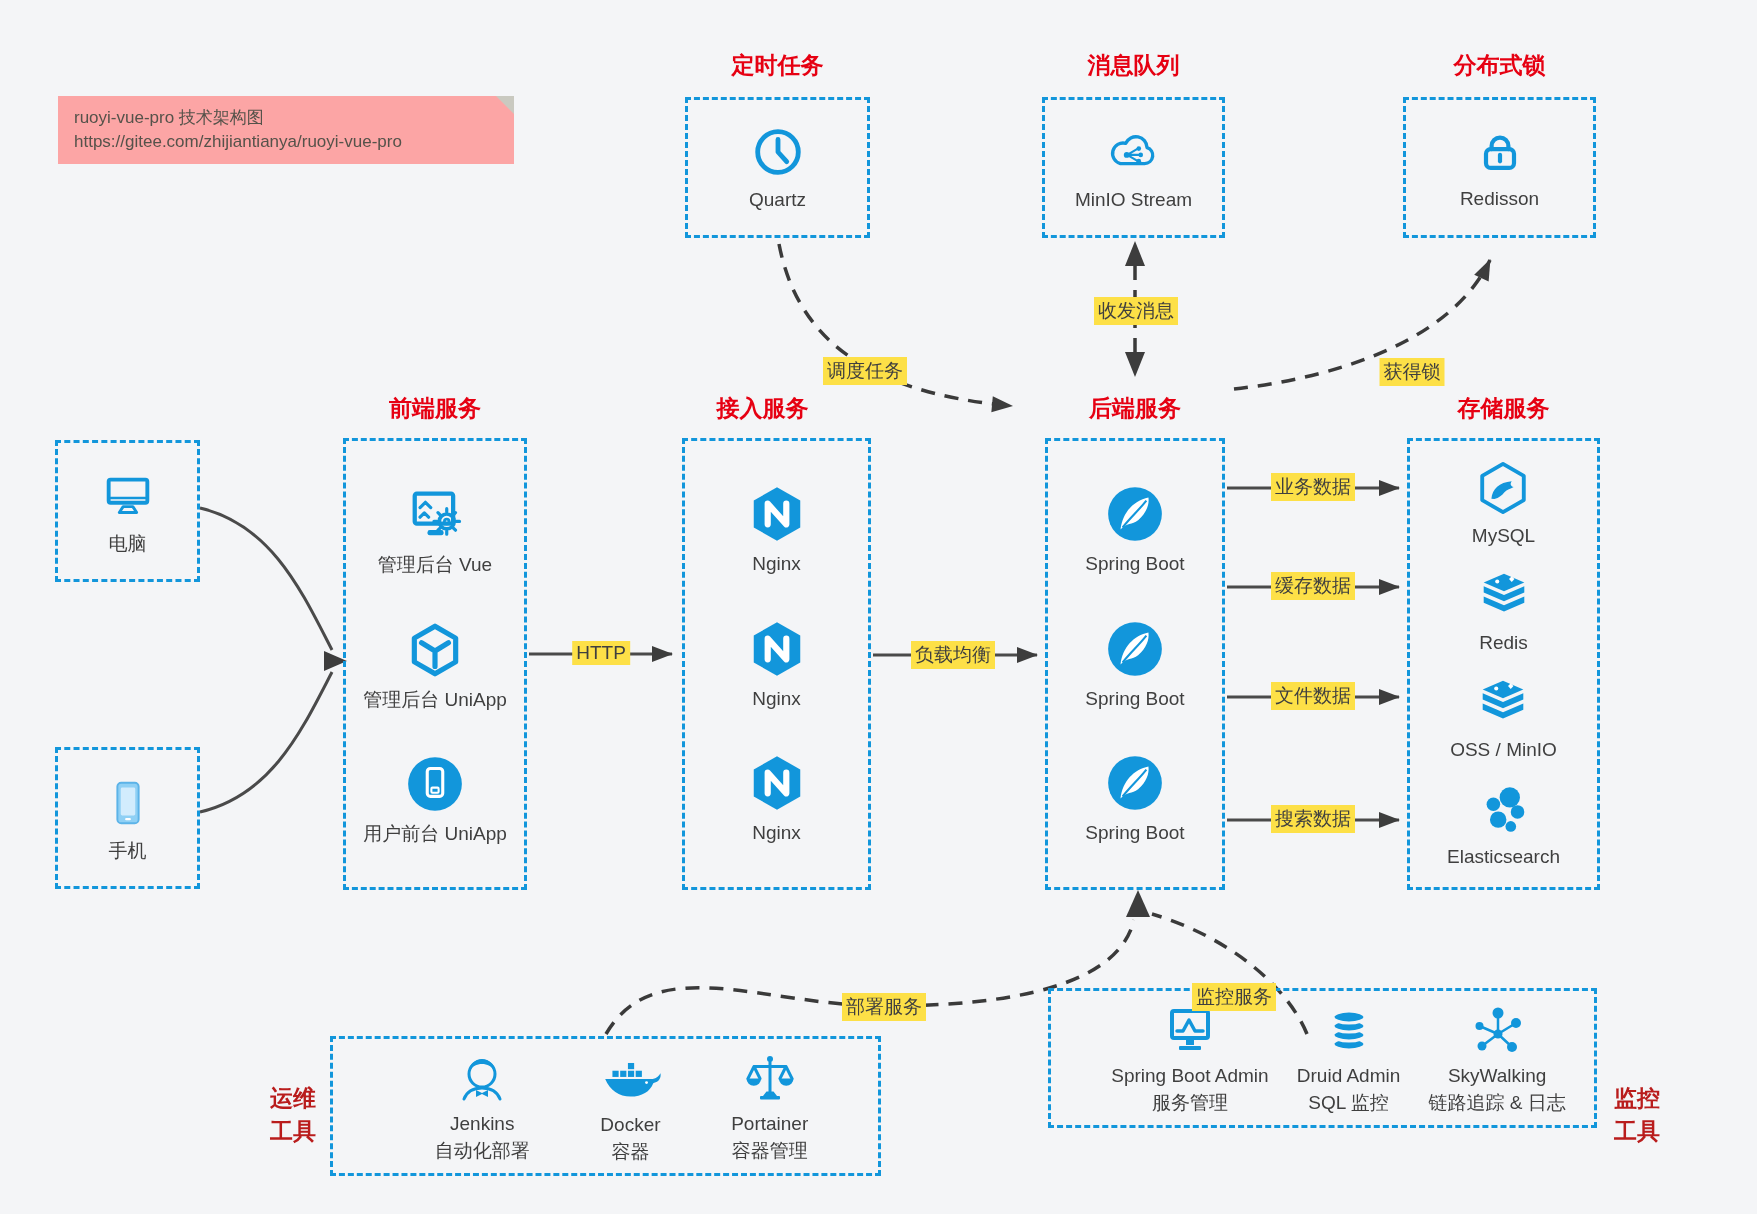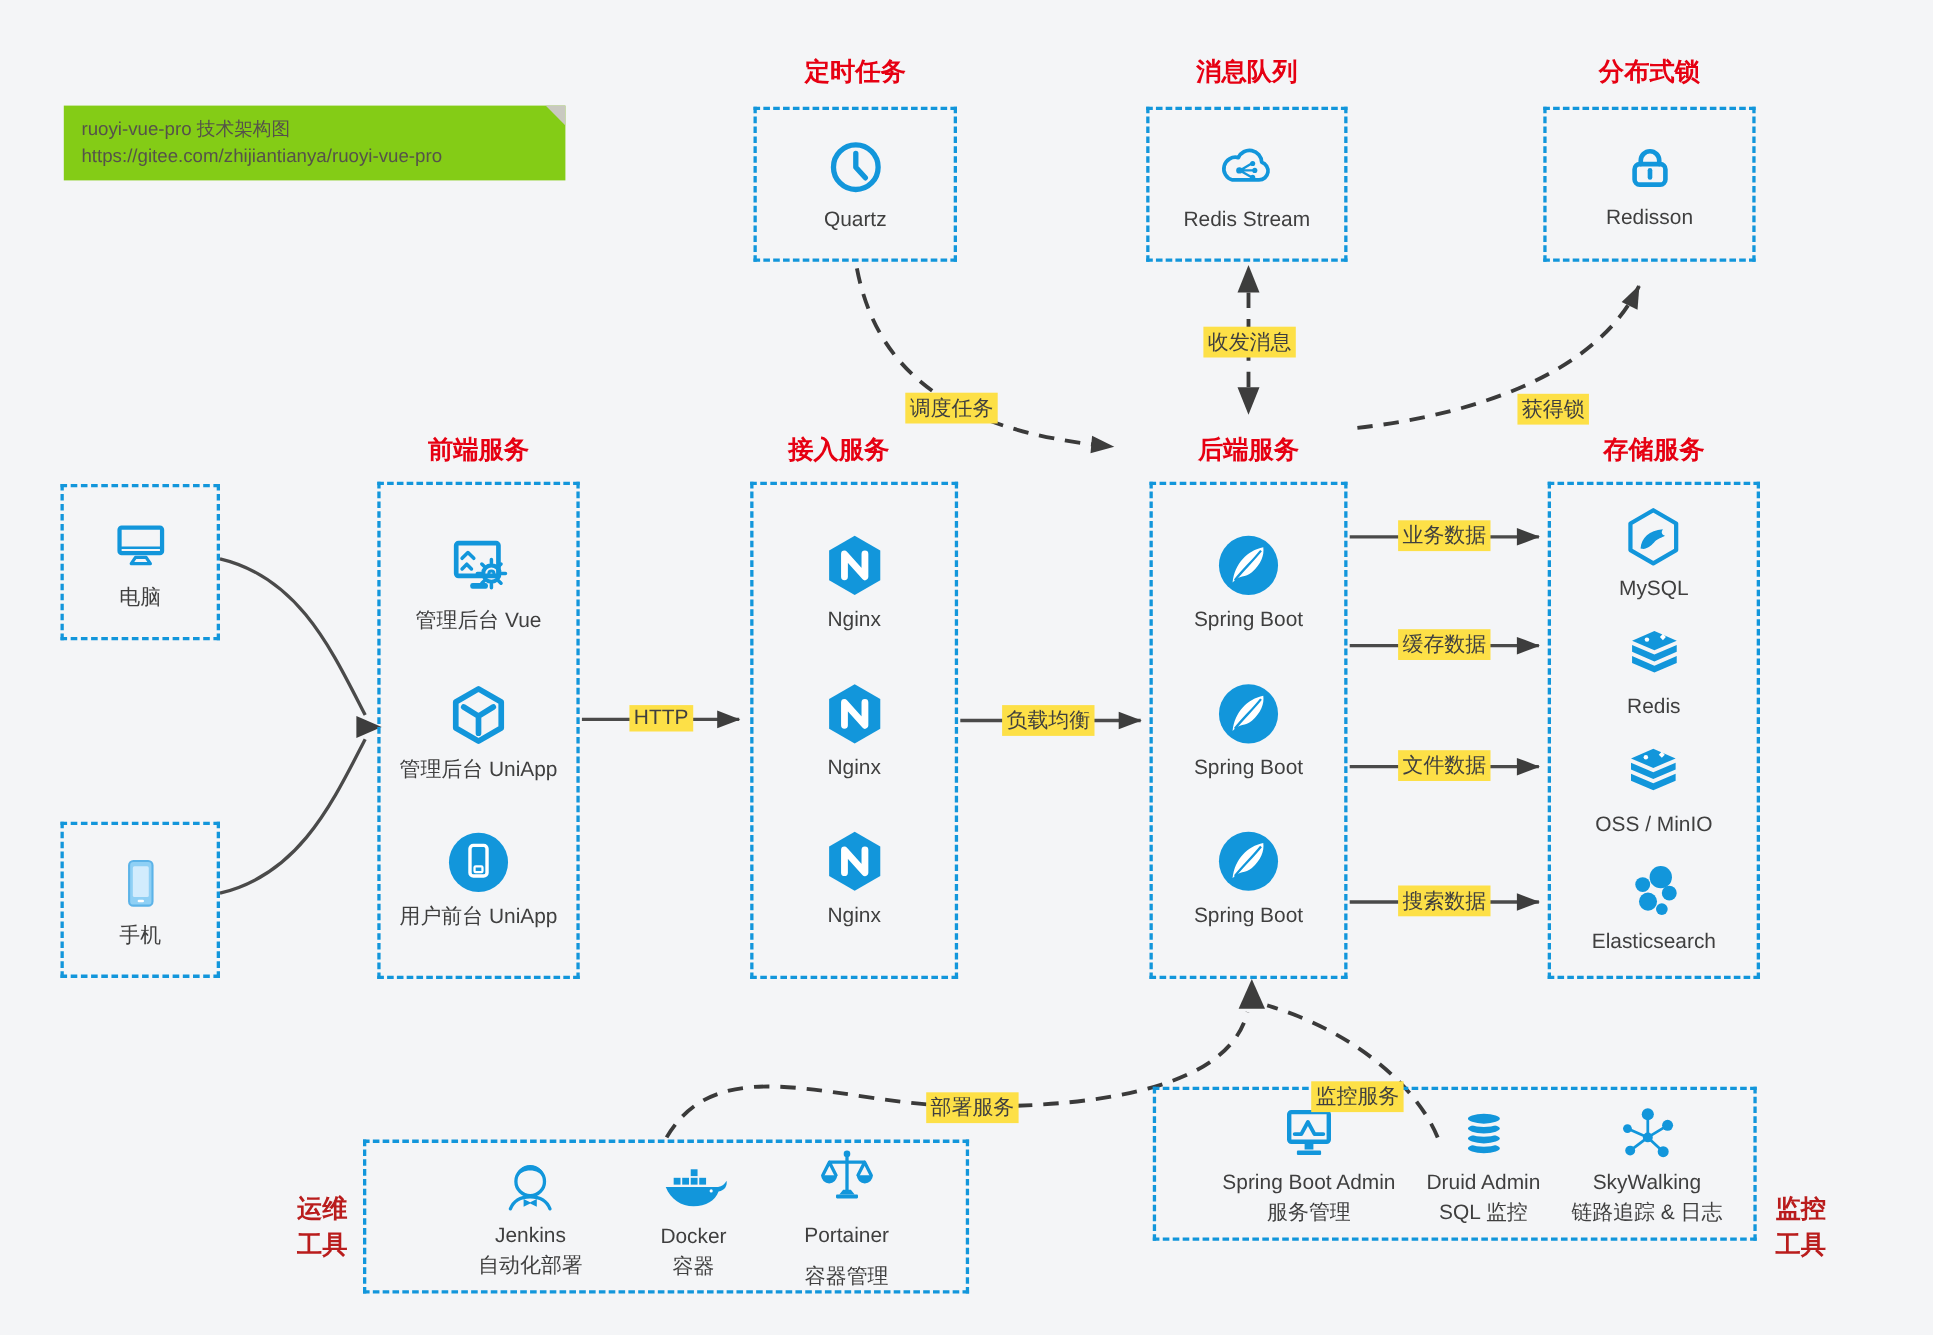--- a/index.html
+++ b/index.html
@@ -15,21 +15,21 @@
   .item{display:flex;flex-direction:column;align-items:center;gap:7px;}
   .lbl{font-size:19px;color:#3f3f3f;white-space:nowrap;line-height:24px;text-align:center;}
   .ic{display:block;}
   .ic svg{display:block;}
   .bf{fill:#1296db;}
   .bs{stroke:#1296db;fill:none;stroke-linecap:round;stroke-linejoin:round;}
   .wf{fill:#ffffff;}
   .ws{stroke:#ffffff;fill:none;stroke-linecap:round;stroke-linejoin:round;}
   .edge-label{position:absolute;z-index:4;transform:translate(-50%,-50%);background:#fde047;
               font-size:19px;color:#3f3f3f;padding:1px 4px;white-space:nowrap;}
-  .note{position:absolute;left:58px;top:96px;width:456px;height:68px;background:#84cc16;z-index:3;
+  .note{position:absolute;left:58px;top:96px;width:456px;height:68px;background:#fca5a5;z-index:3;
         padding:10px 0 0 16px;box-sizing:border-box;}
   .note-line{font-size:17px;color:#55524a;line-height:24px;}
   .note-fold{position:absolute;right:0;top:0;width:0;height:0;
              border-top:18px solid #c9c9c0;border-left:18px solid transparent;}
 </style>
 </head>
 <body>
 
 <div class="canvas">
 
@@ -84,21 +84,21 @@
       <span class="ic">
         <svg width="58" height="58" viewBox="0 0 60 60">
           <path class="bs" stroke-width="3.5" d="M17,42 h25 a8.5,8.5 0 0 0 2.5,-16.6 A11.5,11.5 0 0 0 22.5,21 A9.5,9.5 0 0 0 17,42 Z"></path>
           <path class="bs" stroke-width="2.2" d="M24,33 L35,26.5 M24,33 L37,33 M24,33 L35,39.5"></path>
           <circle class="bf" cx="23.5" cy="33" r="3"></circle>
             <circle class="bf" cx="36" cy="26.5" r="2.4"></circle>
             <circle class="bf" cx="38" cy="33" r="2.4"></circle>
             <circle class="bf" cx="36" cy="39.5" r="2.4"></circle>
         </svg>
       </span>
-      <span class="lbl">Redis Stream</span>
+      <span class="lbl">MinIO Stream</span>
     </div>
   </div>
   <div class="dash-box" style="left:55px;top:440px;width:145px;height:142px;">
     <div class="item">
       <span class="ic">
         <svg width="58" height="58" viewBox="0 0 60 60">
           <rect class="bs" stroke-width="4" x="10" y="13" width="40" height="24" rx="2"></rect>
           <path class="bs" stroke-width="2.5" d="M12,32 H48"></path>
           <path class="bs" stroke-width="3" d="M25,41 L21,47 H39 L35,41 Z"></path>
         </svg>
@@ -312,21 +312,21 @@
               <rect x="35.5" y="22" width="6" height="6"></rect>
               <rect x="28" y="14.5" width="6" height="6"></rect>
             <path d="M6,30 h46 c3.5,-0.5 6,-2.5 7.5,-5.5 c0.8,4.5 -1.5,8.5 -7,9.5 c-3,8 -11,13 -22,13 c-11,0 -20,-6 -24.5,-17 z"></path>
           </g>
           <circle class="wf" cx="46" cy="33.5" r="1.4"></circle>
         </svg>
       </span>
       <span class="lbl">Docker</span>
       <span class="lbl">容器</span>
     </div>
-    <div class="item" style="gap:13px;justify-content:center;">
+    <div class="item" style="gap:3px;justify-content:center;">
       <span class="ic">
         <svg width="60" height="60" viewBox="0 0 60 60">
           <path class="bs" stroke-width="3" d="M30,13 V43 M14,17.5 H46 M14,17.5 L8,29.5 M14,17.5 L20,29.5 M46,17.5 L40,29.5 M46,17.5 L52,29.5"></path>
           <circle class="bf" cx="30" cy="10" r="3"></circle>
           <path class="bf" d="M6.5,29.5 a7.3,7.3 0 0 0 14.6,0 z M38.9,29.5 a7.3,7.3 0 0 0 14.6,0 z M23,47 l3.5,-4.5 h7 L37,47 z"></path>
           <rect class="bf" x="20" y="47" width="20" height="3.5" rx="1"></rect>
         </svg>
       </span>
       <span class="lbl">Portainer</span>
       <span class="lbl">容器管理</span>

